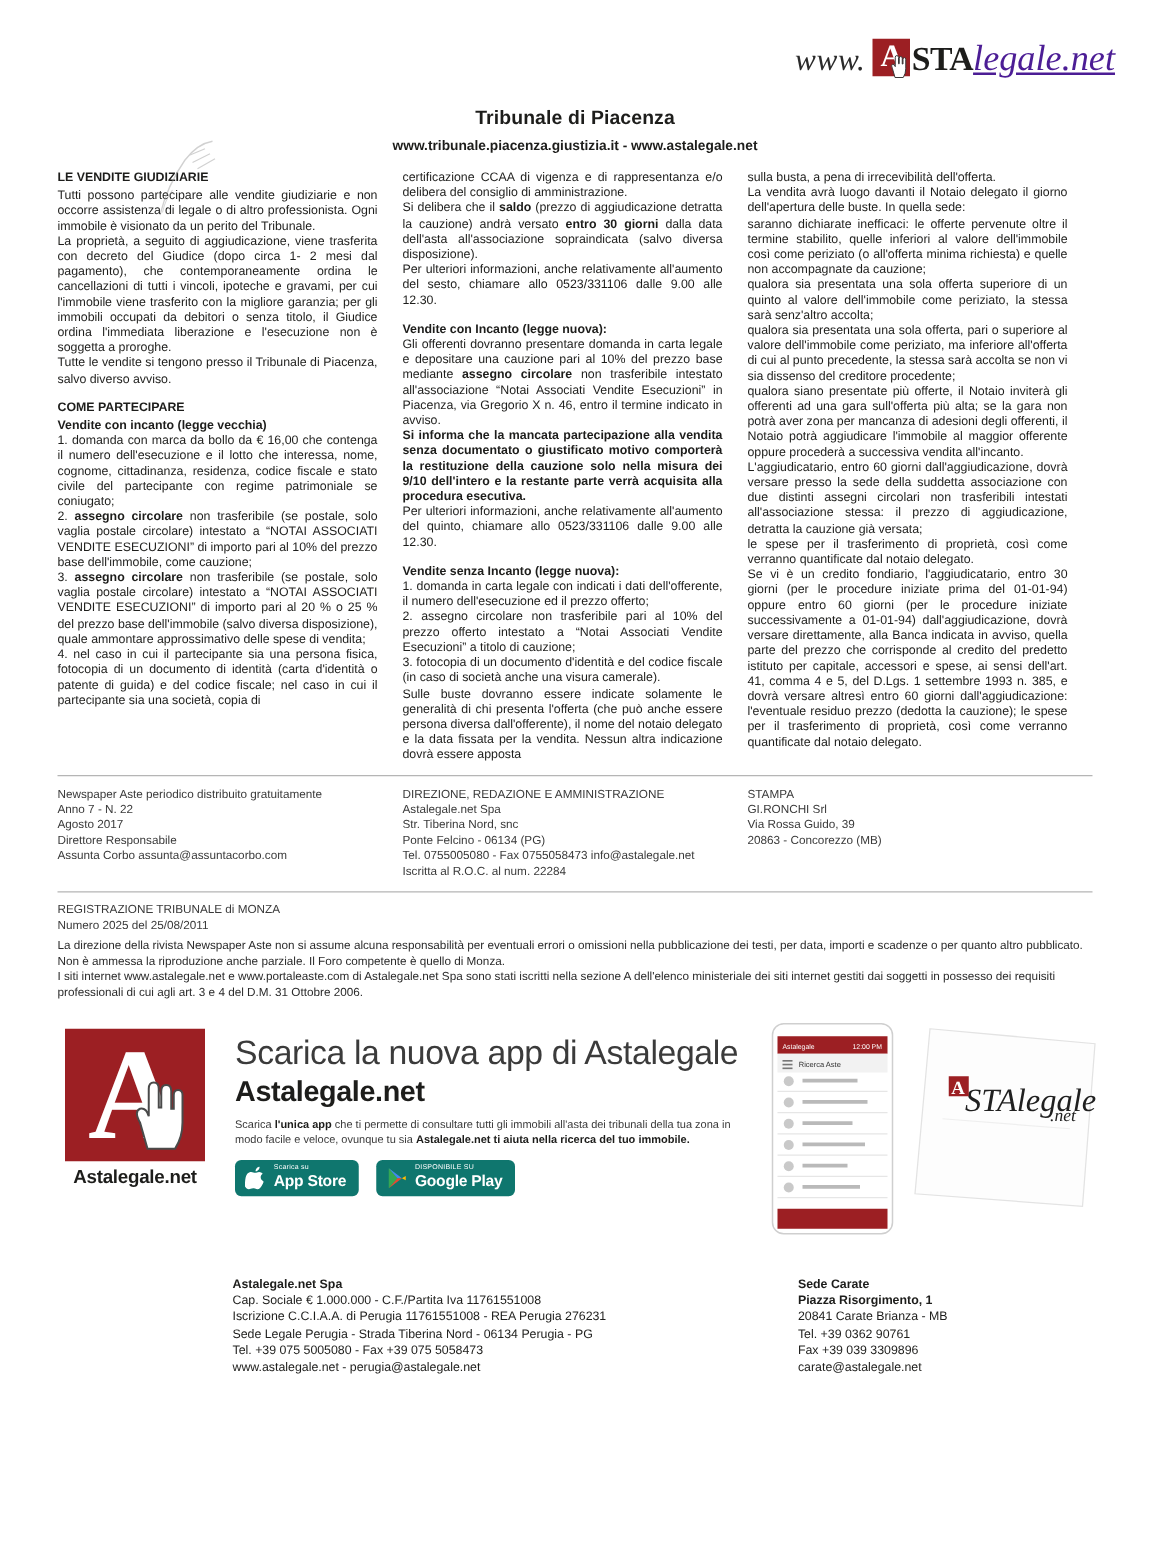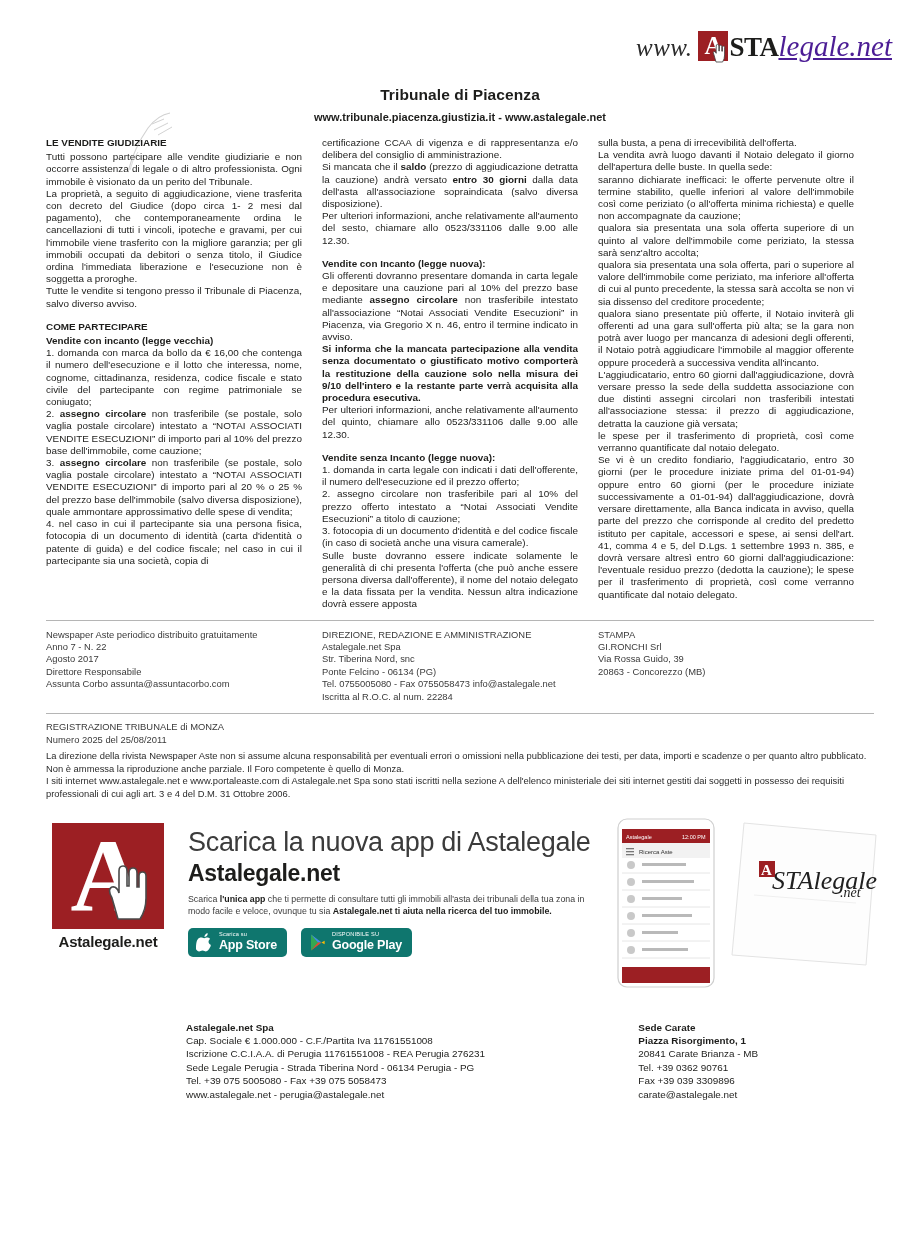--- a/index.html
+++ b/index.html
@@ -315,42 +315,42 @@
     <p class="sec-head spaced">COME PARTECIPARE</p>
     <p class="sub-head">Vendite con incanto (legge vecchia)</p>
     <p>1. domanda con marca da bollo da € 16,00 che contenga il numero dell'esecuzione e il lotto che interessa, nome, cognome, cittadinanza, residenza, codice fiscale e stato civile del partecipante con regime patrimoniale se coniugato;</p>
     <p><span>2. </span><b>assegno circolare</b><span> non trasferibile (se postale, solo vaglia postale circolare) intestato a “NOTAI ASSOCIATI VENDITE ESECUZIONI” di importo pari al 10% del prezzo base dell'immobile, come cauzione;</span></p>
     <p><span>3. </span><b>assegno circolare</b><span> non trasferibile (se postale, solo vaglia postale circolare) intestato a “NOTAI ASSOCIATI VENDITE ESECUZIONI” di importo pari al 20 % o 25 % del prezzo base dell'immobile (salvo diversa disposizione), quale ammontare approssimativo delle spese di vendita;</span></p>
     <p>4. nel caso in cui il partecipante sia una persona fisica, fotocopia di un documento di identità (carta d'identità o patente di guida) e del codice fiscale; nel caso in cui il partecipante sia una società, copia di</p>
   </div>
 
   <div class="col">
     <p>certificazione CCAA di vigenza e di rappresentanza e/o delibera del consiglio di amministrazione.</p>
-    <p><span>Si mancata che il </span><b>saldo</b><span> (prezzo di aggiudicazione detratta la cauzione) andrà versato </span><b>entro 30 giorni</b><span> dalla data dell'asta all'associazione sopraindicata (salvo diversa disposizione).</span></p>
+    <p><span>Si delibera che il </span><b>saldo</b><span> (prezzo di aggiudicazione detratta la cauzione) andrà versato </span><b>entro 30 giorni</b><span> dalla data dell'asta all'associazione sopraindicata (salvo diversa disposizione).</span></p>
     <p>Per ulteriori informazioni, anche relativamente all'aumento del sesto, chiamare allo 0523/331106 dalle 9.00 alle 12.30.</p>
 
     <p class="sub-head spaced">Vendite con Incanto (legge nuova):</p>
     <p><span>Gli offerenti dovranno presentare domanda in carta legale e depositare una cauzione pari al 10% del prezzo base mediante </span><b>assegno circolare</b><span> non trasferibile intestato all'associazione “Notai Associati Vendite Esecuzioni” in Piacenza, via Gregorio X n. 46, entro il termine indicato in avviso.</span></p>
     <p><b>Si informa che la mancata partecipazione alla vendita senza documentato o giustificato motivo comporterà la restituzione della cauzione solo nella misura dei 9/10 dell'intero e la restante parte verrà acquisita alla procedura esecutiva.</b></p>
     <p>Per ulteriori informazioni, anche relativamente all'aumento del quinto, chiamare allo 0523/331106 dalle 9.00 alle 12.30.</p>
 
     <p class="sub-head spaced">Vendite senza Incanto (legge nuova):</p>
     <p>1. domanda in carta legale con indicati i dati dell'offerente, il numero dell'esecuzione ed il prezzo offerto;</p>
     <p>2. assegno circolare non trasferibile pari al 10% del prezzo offerto intestato a “Notai Associati Vendite Esecuzioni” a titolo di cauzione;</p>
     <p>3. fotocopia di un documento d'identità e del codice fiscale (in caso di società anche una visura camerale).</p>
     <p>Sulle buste dovranno essere indicate solamente le generalità di chi presenta l'offerta (che può anche essere persona diversa dall'offerente), il nome del notaio delegato e la data fissata per la vendita. Nessun altra indicazione dovrà essere apposta</p>
   </div>
 
   <div class="col">
     <p>sulla busta, a pena di irrecevibilità dell'offerta.</p>
     <p>La vendita avrà luogo davanti il Notaio delegato il giorno dell'apertura delle buste. In quella sede:</p>
     <p>saranno dichiarate inefficaci: le offerte pervenute oltre il termine stabilito, quelle inferiori al valore dell'immobile così come periziato (o all'offerta minima richiesta) e quelle non accompagnate da cauzione;</p>
     <p>qualora sia presentata una sola offerta superiore di un quinto al valore dell'immobile come periziato, la stessa sarà senz'altro accolta;</p>
     <p>qualora sia presentata una sola offerta, pari o superiore al valore dell'immobile come periziato, ma inferiore all'offerta di cui al punto precedente, la stessa sarà accolta se non vi sia dissenso del creditore procedente;</p>
-    <p>qualora siano presentate più offerte, il Notaio inviterà gli offerenti ad una gara sull'offerta più alta; se la gara non potrà aver luogo per mancanza di adesioni degli offerenti, il Notaio potrà aggiudicare l'immobile al maggior offerente oppure procederà a successiva vendita all'incanto.</p>
+    <p>qualora siano presentate più offerte, il Notaio inviterà gli offerenti ad una gara sull'offerta più alta; se la gara non potrà aver zona per mancanza di adesioni degli offerenti, il Notaio potrà aggiudicare l'immobile al maggior offerente oppure procederà a successiva vendita all'incanto.</p>
     <p>L'aggiudicatario, entro 60 giorni dall'aggiudicazione, dovrà versare presso la sede della suddetta associazione con due distinti assegni circolari non trasferibili intestati all'associazione stessa: il prezzo di aggiudicazione, detratta la cauzione già versata;</p>
     <p>le spese per il trasferimento di proprietà, così come verranno quantificate dal notaio delegato.</p>
     <p>Se vi è un credito fondiario, l'aggiudicatario, entro 30 giorni (per le procedure iniziate prima del 01-01-94) oppure entro 60 giorni (per le procedure iniziate successivamente a 01-01-94) dall'aggiudicazione, dovrà versare direttamente, alla Banca indicata in avviso, quella parte del prezzo che corrisponde al credito del predetto istituto per capitale, accessori e spese, ai sensi dell'art. 41, comma 4 e 5, del D.Lgs. 1 settembre 1993 n. 385, e dovrà versare altresì entro 60 giorni dall'aggiudicazione: l'eventuale residuo prezzo (dedotta la cauzione); le spese per il trasferimento di proprietà, così come verranno quantificate dal notaio delegato.</p>
   </div>
 </div>
 
 <div class="rule-wrap" style="margin-top:9px;">
   <hr class="rule">
 </div>
 

